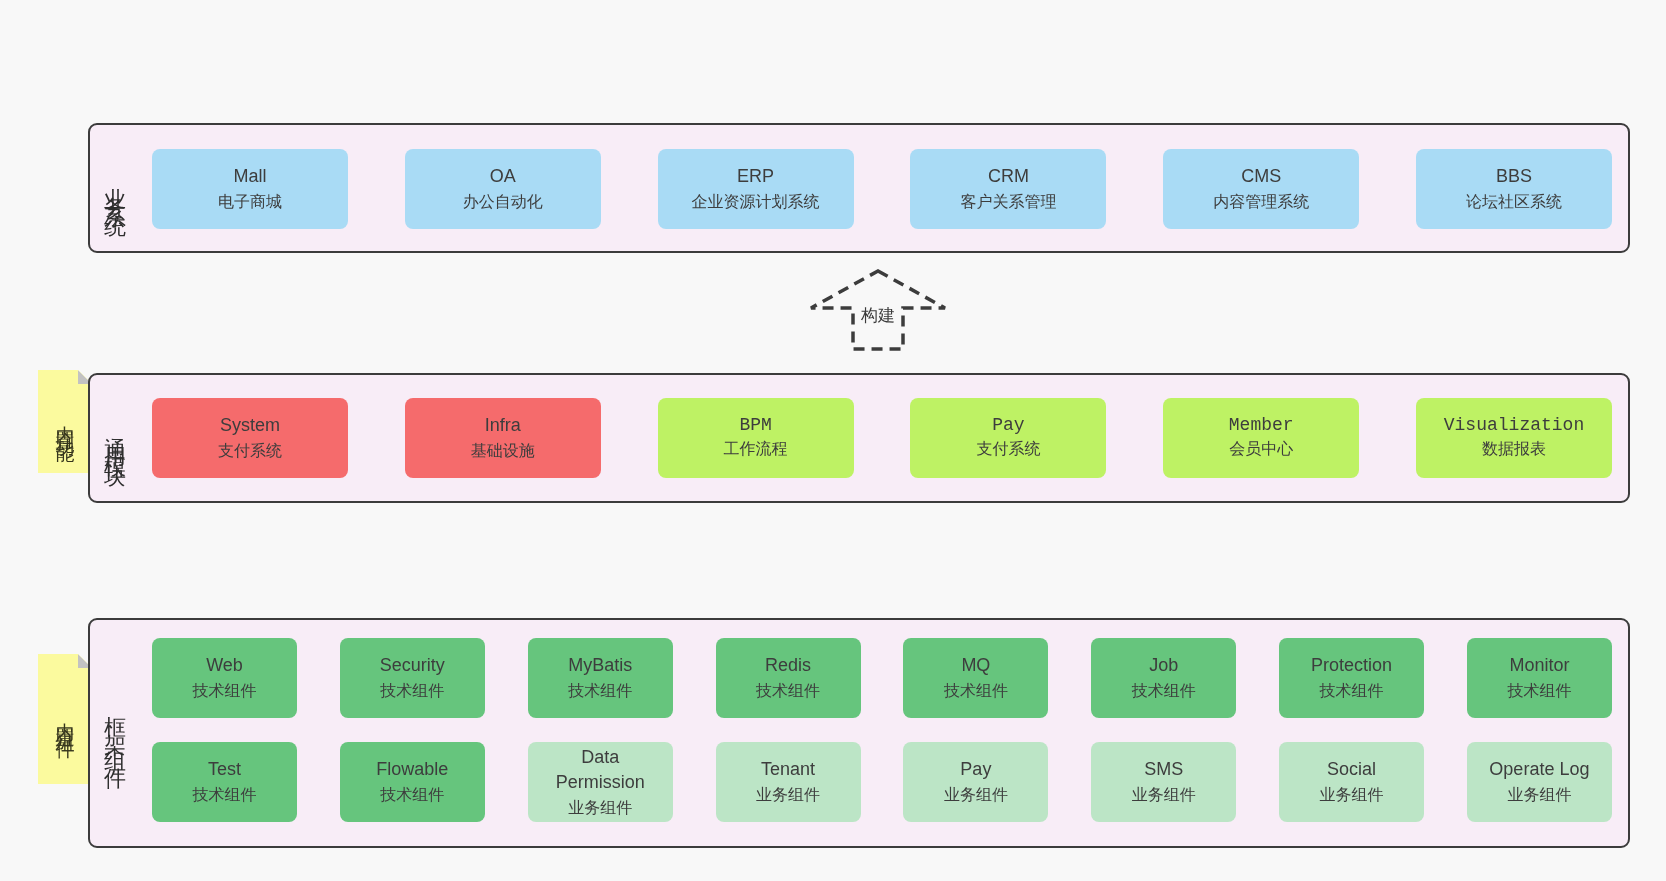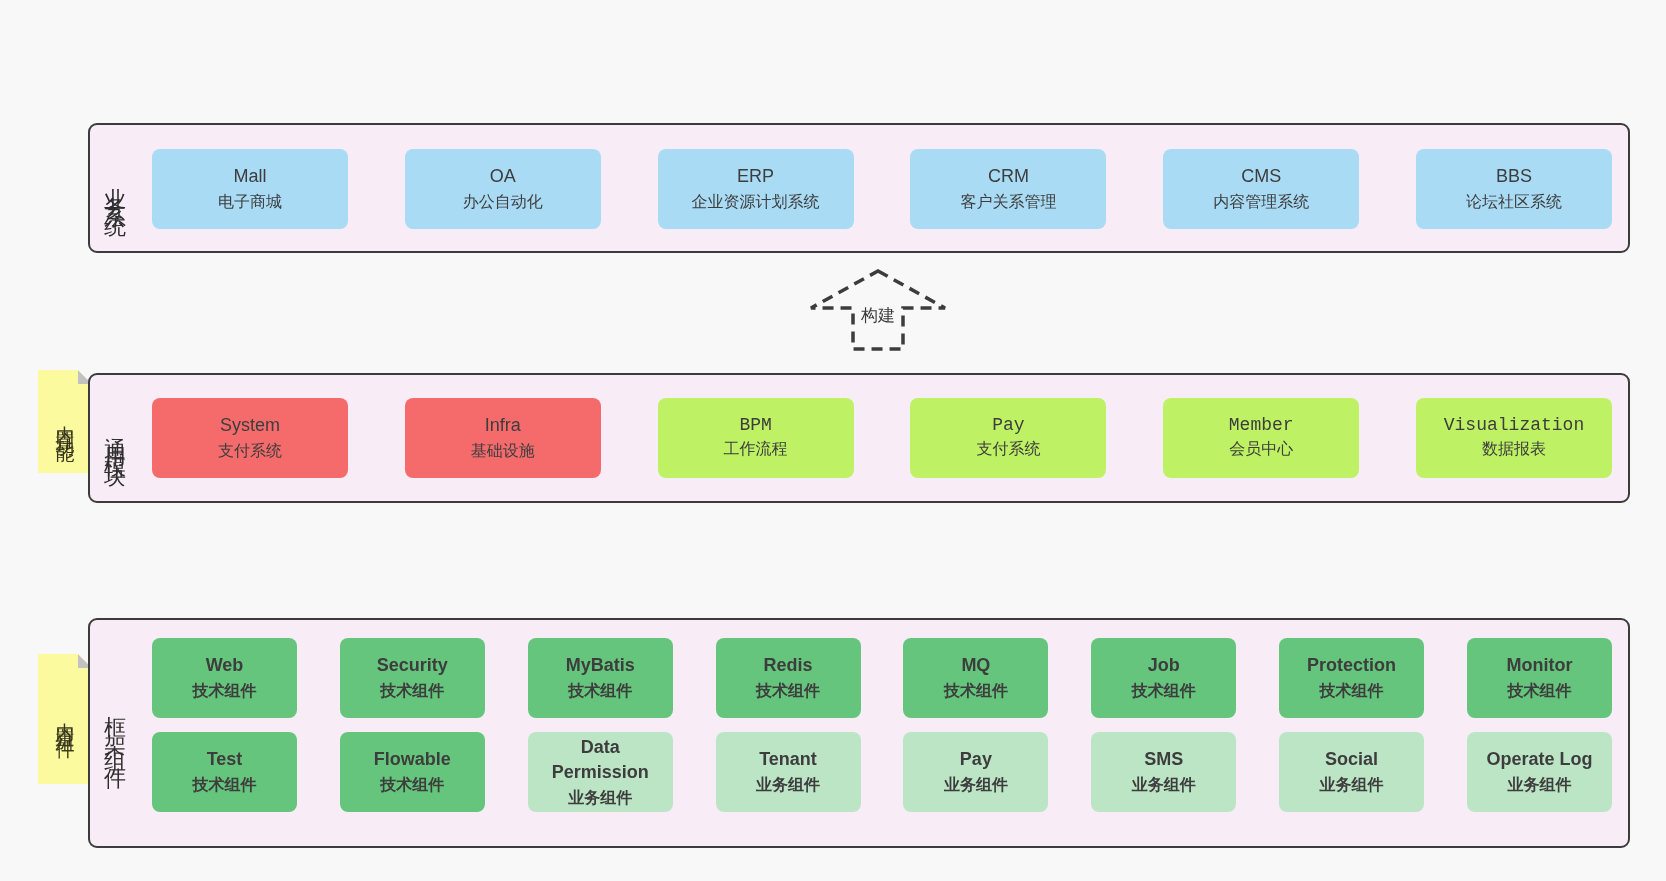--- a/index.html
+++ b/index.html
@@ -14,28 +14,28 @@
   #layer3{top:618px;height:230px;}
 
   .vlabel{position:absolute;left:10px;top:0;bottom:0;display:flex;align-items:center;justify-content:center;
           writing-mode:vertical-rl;text-orientation:upright;font-size:22px;color:#2e2e2e;letter-spacing:9px;}
   #layer3 .vlabel{letter-spacing:17px;}
 
   .row{position:absolute;left:62px;right:16px;display:flex;justify-content:space-between;}
   #layer1 .row{top:24px;}
   #layer2 .row{top:23px;}
   #layer3 .rowA{top:18px;}
-  #layer3 .rowB{top:112px;}
+  #layer3 .rowB{top:122px;}
 
   
   .box{width:196px;height:80px;border-radius:8px;display:flex;flex-direction:column;
        align-items:center;justify-content:center;text-align:center;line-height:25px;}
   .box .t{font-size:18px;}
   .box .s{font-size:16px;}
-  .box.small{width:145px;font-weight:bold;}
+  .box.small{width:145px;}
   .box.small .t{max-width:112px;}
   .blue{background:#a9dbf5;}
   .red{background:#f56b6c;}
   .pink{background:#bef264;font-family:Liberation Mono, monospace;}
   .green{background:#66c57d;}
   .lgreen{background:#bce5c6;}
 
   
   .sticky{position:absolute;left:38px;width:54px;background:#fbfa9e;z-index:0;
           clip-path:polygon(0 0,calc(100% - 14px) 0,100% 14px,100% 100%,0 100%);

